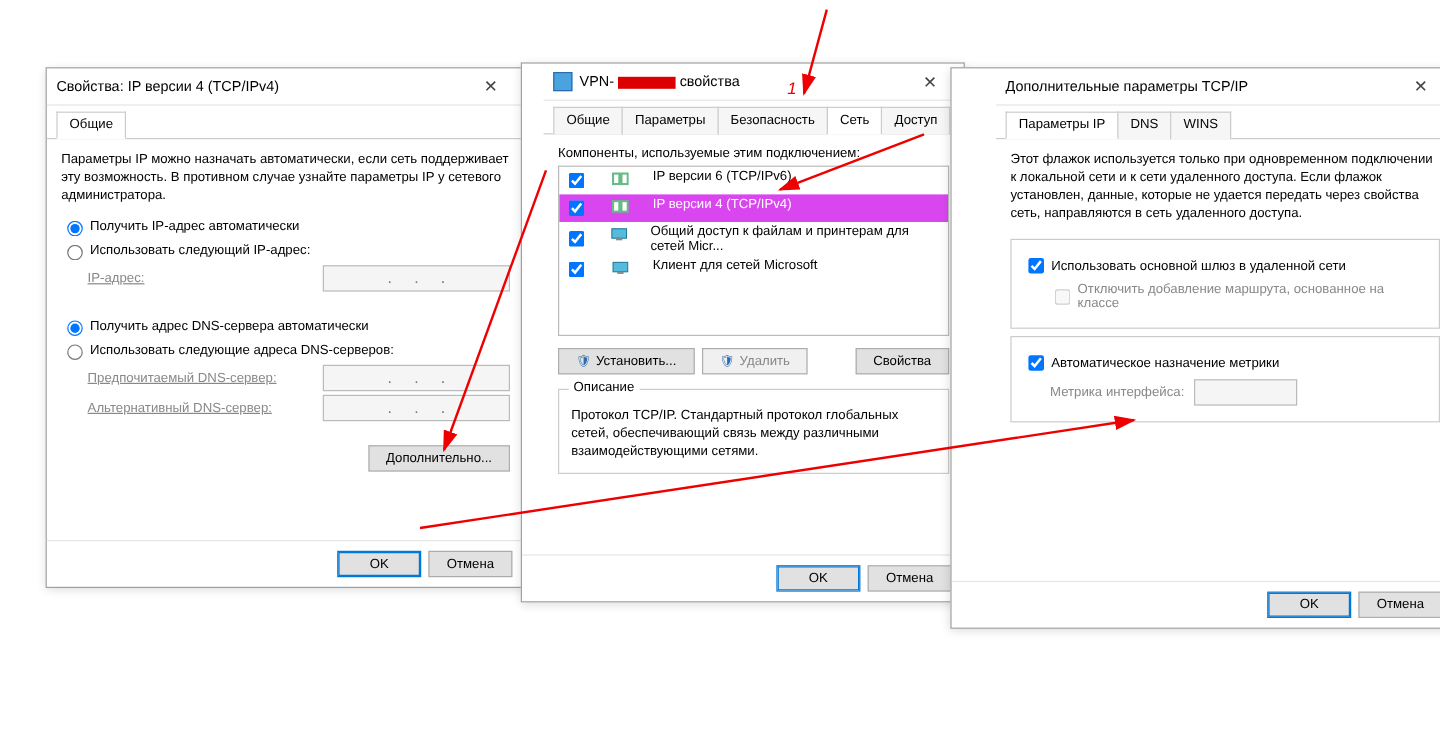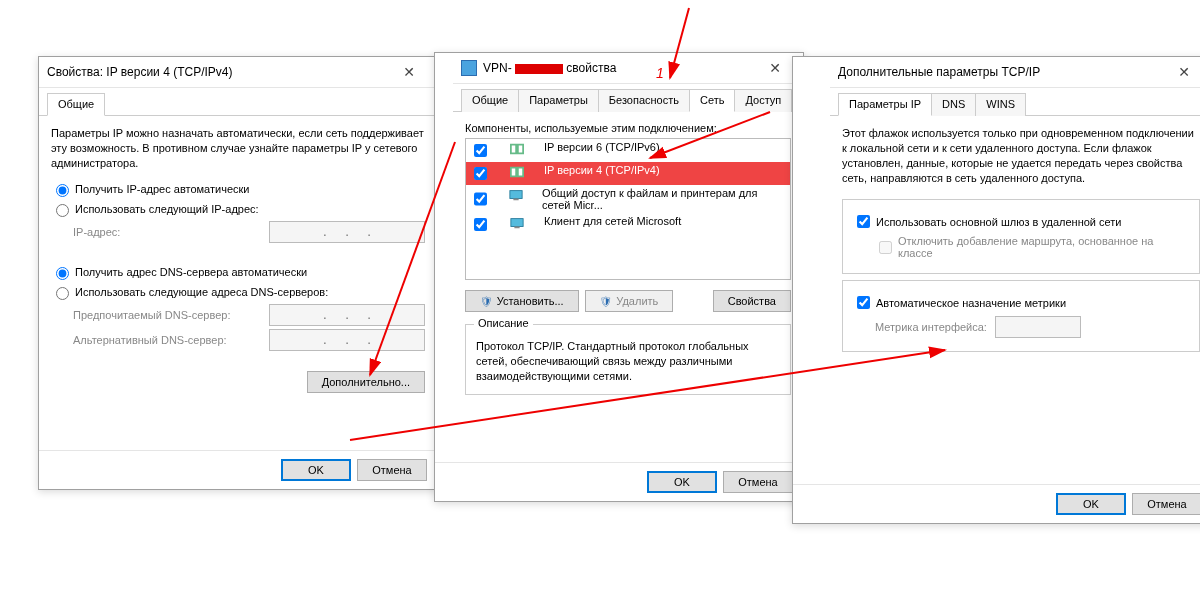--- a/index.html
+++ b/index.html
@@ -69,21 +69,21 @@
   }
   .radio-row, .check-row {
     display: flex; align-items: center;
     margin: 4px 0;
   }
   .radio-row input, .check-row input { margin-right: 6px; }
   .field-row {
     display: flex; align-items: center;
     margin: 3px 0;
   }
-  .field-row .lbl { flex: 1; color: #888; }
+  .field-row .lbl { flex: 1; color: #888; text-decoration: underline; }
   .ip-input {
     width: 150px; height: 18px;
     border: 1px solid #bbb;
     background: #f5f5f5;
     text-align: center;
     color: #888;
   }
   .btn {
     height: 22px;
     padding: 0 14px;
@@ -106,21 +106,21 @@
     height: 140px;
     overflow: hidden;
     background:#fff;
   }
   .list-item {
     display:flex; 
     padding: 2px 4px;
     gap:19px;
   }
   .list-item.selected {
-    background:#ef4444; color:#fff;
+    background:#d946ef; color:#fff;
   }
   .list-item .icon { width:16px; height:16px; display:flex; align-items:center; justify-content:center; }
   .proto-icon { width:14px;height:12px; }
   .desc-text { margin-top:6px; line-height:1.35; }
   .small-input {
     width: 80px; height:18px; border:1px solid #bbb; background:#f5f5f5;
   }
   .indent { margin-left: 22px; }
   .disabled-text { color:#888; }
   .shield { color:#2b6cb0; font-size:10px; margin-right:4px; }

